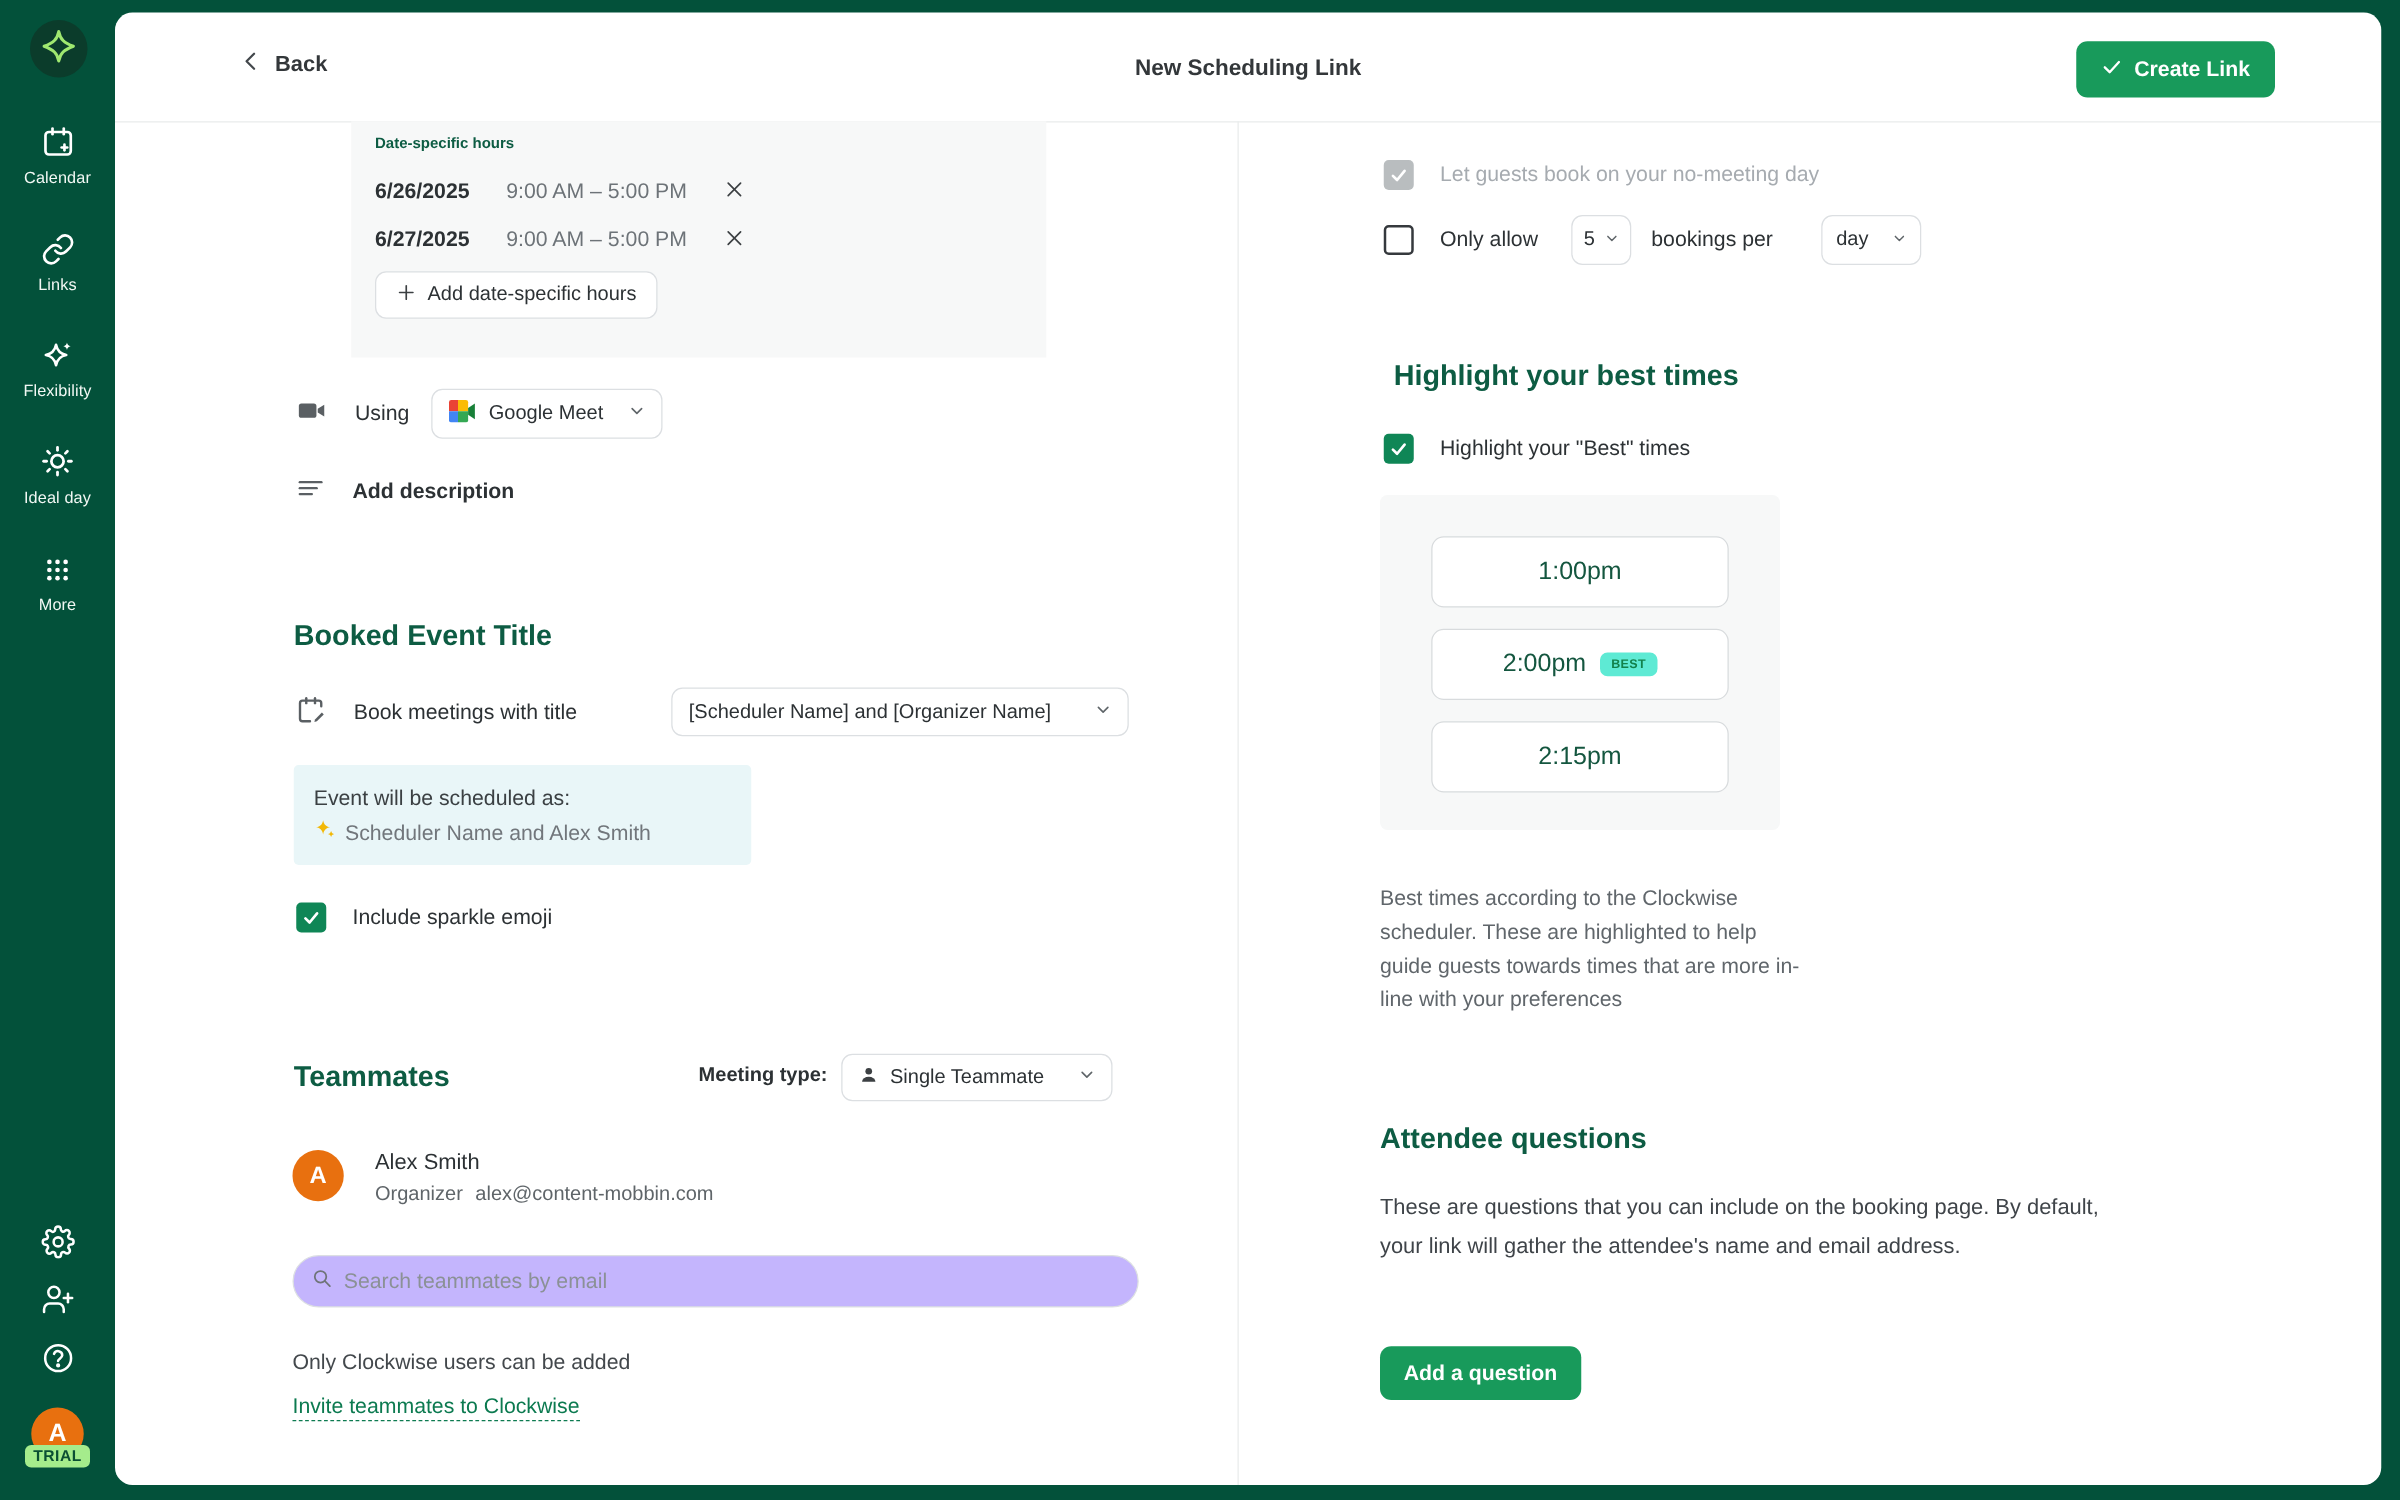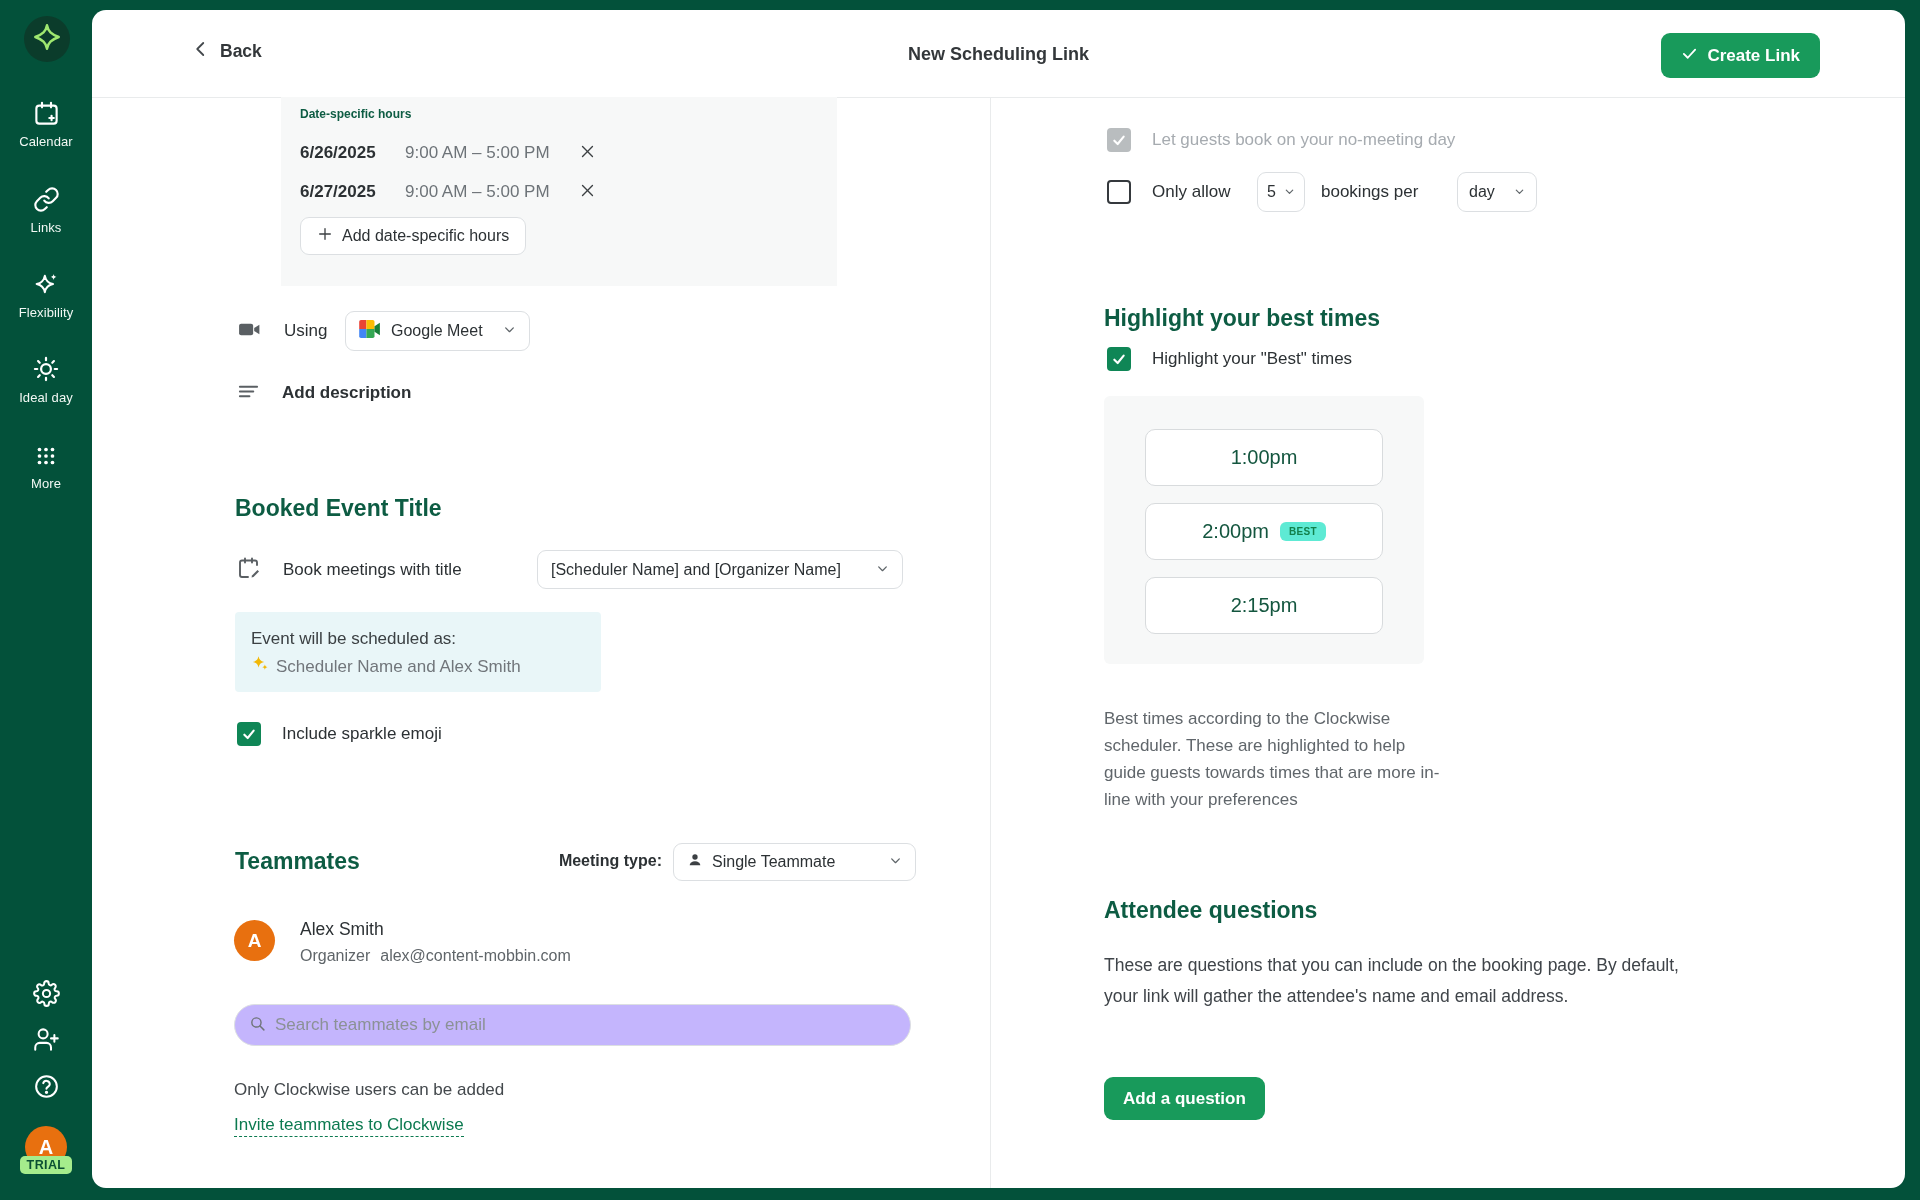--- a/index.html
+++ b/index.html
@@ -363,21 +363,21 @@
         <svg width="16" height="16" viewBox="0 0 24 24" fill="none" stroke="#fff" stroke-width="3.2" stroke-linecap="round" stroke-linejoin="round">
             <polyline points="5 13 10 18 19 7"></polyline>
           </svg>
       </span>
       <span class="cb-label">Include sparkle emoji</span>
     </div>
 
     <div class="h-green" style="position:absolute; left:143px; top:751px;">Teammates</div>
 
     <div style="position:absolute; left:456px; top:755px; width:114px; text-align:right; font-size:16px; font-weight:bold; color:#2c3134;">Meeting type:</div>
-    <button class="dd-btn" style="position:absolute; left:581px; top:746px; width:243px; height:38px; padding:0 13px;">
+    <button class="dd-btn" style="position:absolute; left:581px; top:746px; width:217px; height:38px; padding:0 13px;">
       <span style="display:flex; align-items:center; gap:9px;">
         <span>
           <svg width="16" height="16" viewBox="0 0 24 24" fill="#3c4043">
             <circle cx="12" cy="7.5" r="4"></circle>
             <path d="M4 20 a8 6 0 0 1 16 0 z"></path>
           </svg>
         </span>
         <span>Single Teammate</span>
       </span>
       <span class="chev">
@@ -434,21 +434,21 @@
     <span style="position:absolute; left:330px; top:85px; font-size:17px; color:#2c3134;">bookings per</span>
     <button class="dd-btn" style="position:absolute; left:466px; top:75px; width:80px; height:40px; padding:0 11px;">
       <span>day</span>
       <span class="chev">
         <svg width="11" height="11" viewBox="0 0 24 24" fill="none" stroke="#5f6569" stroke-width="2.6" stroke-linecap="round" stroke-linejoin="round">
             <polyline points="5 9 12 16 19 9"></polyline>
           </svg>
       </span>
     </button>
 
-    <div class="h-green" style="position:absolute; left:113px; top:190px;margin-top:18px;">Highlight your best times</div>
+    <div class="h-green" style="position:absolute; left:124px; top:190px;">Highlight your best times</div>
 
     <div class="icon-row" style="left:116px; top:250px; height:24px;">
       <span class="cb checked">
         <svg width="16" height="16" viewBox="0 0 24 24" fill="none" stroke="#fff" stroke-width="3.2" stroke-linecap="round" stroke-linejoin="round">
             <polyline points="5 13 10 18 19 7"></polyline>
           </svg>
       </span>
       <span class="cb-label">Highlight your "Best" times</span>
     </div>
 

